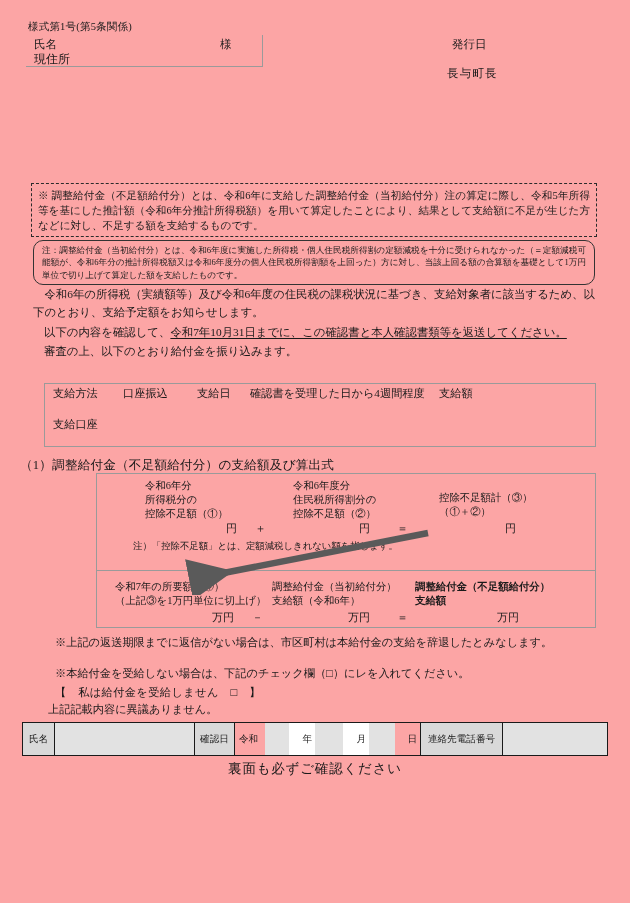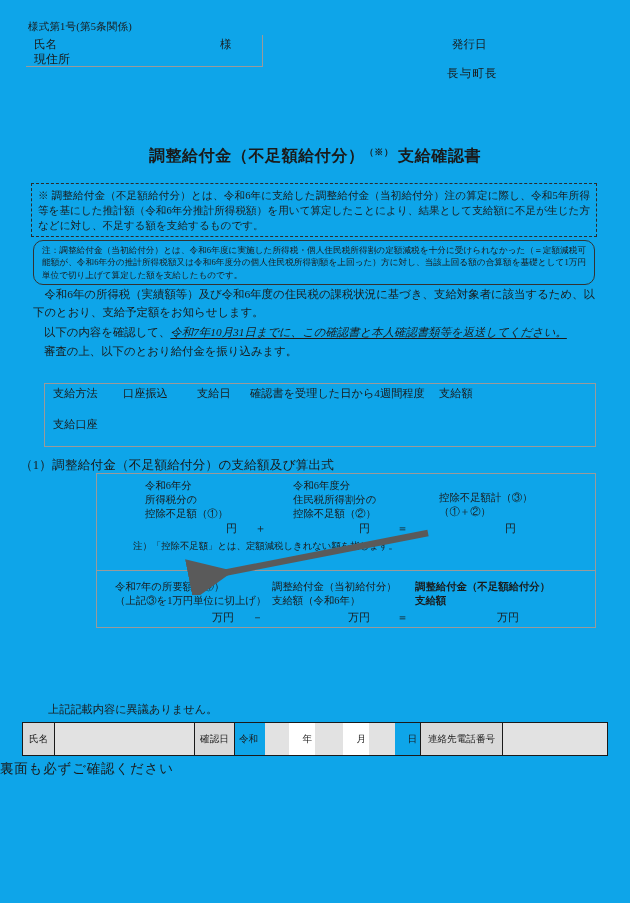--- a/index.html
+++ b/index.html
@@ -11,21 +11,21 @@
     width: 630px;
     height: 903px;
     position: relative;
     font-family: "Liberation Serif", "DejaVu Serif", serif;
     color: #1a1a1a;
     overflow: hidden;
   }
   .page {
     position: absolute;
     inset: 0;
-    background: #0ea5e9;
+    background: #fca5a5;
   }
 
   
   .form-no {
     position: absolute;
     left: 28px; top: 20px;
     font-size: 10.5px;
     letter-spacing: 0.2px;
   }
   .addr-box {
@@ -109,21 +109,21 @@
   
   .para-block {
     position: absolute;
     left: 33px; top: 286px;
     width: 562px;
     font-size: 11.4px;
     line-height: 1.56;
   }
   .para { margin: 0 0 2px 0; text-align: justify; }
   .para.indent { text-indent: 11px; }
-  .underline { text-decoration: underline; text-underline-offset: 2px; font-style: italic; }
+  .underline { text-decoration: underline; text-underline-offset: 2px; }
 
   
   .pay-box {
     position: absolute;
     left: 44px; top: 383px;
     width: 552px; height: 64px;
     box-sizing: border-box;
     border: 1px solid #9a9a9a;
   }
   .pay-row1 {
@@ -268,44 +268,41 @@
     font-size: 9.6px;
     background: #fff;
   }
   .sig-sub.g { background: #e2e2e2; }
   .sig-sub.rpad { justify-content: flex-end; padding-right: 3px; }
 
   .footer-note {
     position: absolute;
     left: 0; top: 760px;
     width: 630px;
-    text-align: left;
+    text-align: center;
     font-size: 13.5px;
     letter-spacing: 0.8px;
   }
 </style>
 </head>
 <body>
 
 <div class="page">
 
   <div class="form-no">様式第1号(第5条関係)</div>
 
   <div class="addr-box">
     <span class="addr-name">氏名</span>
     <span class="addr-sama">様</span>
     <span class="addr-address">現住所</span>
   </div>
 
   <div class="issue-date">発行日</div>
   <div class="issuer">長与町長</div>
 
-  <div class="doc-title">
-    <span>調整給付金（不足額給付分）</span><span class="sup">（※）</span> <span>支給確認書</span>
-  </div>
 
   <div class="dashed-box">※ 調整給付金（不足額給付分）とは、令和6年に支給した調整給付金（当初給付分）注の算定に際し、令和5年所得等を基にした推計額（令和6年分推計所得税額）を用いて算定したことにより、結果として支給額に不足が生じた方などに対し、不足する額を支給するものです。</div>
 
   <div class="round-box">注：調整給付金（当初給付分）とは、令和6年度に実施した所得税・個人住民税所得割の定額減税を十分に受けられなかった（＝定額減税可能額が、令和6年分の推計所得税額又は令和6年度分の個人住民税所得割額を上回った）方に対し、当該上回る額の合算額を基礎として1万円単位で切り上げて算定した額を支給したものです。</div>
 
   <div class="para-block">
     <p class="para">　令和6年の所得税（実績額等）及び令和6年度の住民税の課税状況に基づき、支給対象者に該当するため、以下のとおり、支給予定額をお知らせします。</p>
     <p class="para indent"><span>以下の内容を確認して、</span><span class="underline">令和7年10月31日までに、この確認書と本人確認書類等を返送してください。</span></p>
     <p class="para indent">審査の上、以下のとおり給付金を振り込みます。</p>
   </div>
@@ -363,20 +360,25 @@
 
   <svg class="arrow-svg" viewBox="0 0 270 70">
     <defs>
       <marker id="ahead" markerWidth="7" markerHeight="7" refX="5.6" refY="3.2" orient="auto">
         <path d="M7,0 L7,6.4 L0,3.2 z" fill="#5a5a5a"></path>
       </marker>
     </defs>
     <line x1="258" y1="8" x2="28" y2="53" stroke="#5a5a5a" stroke-width="6.5" marker-end="url(#ahead)"></line>
   </svg>
 
+  <div class="bottom-notes">
+    <p class="bn-1">※上記の返送期限までに返信がない場合は、市区町村は本給付金の支給を辞退したとみなします。</p>
+    <p class="bn-2">※本給付金を受給しない場合は、下記のチェック欄（□）にレを入れてください。</p>
+    <p class="bn-3">【　私は給付金を受給しません　□　】</p>
+  </div>
 
   <div class="agree-line">上記記載内容に異議ありません。</div>
 
   <div class="sig-table">
     <div class="sig-cell shaded center" style="width:32px;">氏名</div>
     <div class="sig-cell blank" style="width:140px;"></div>
     <div class="sig-cell shaded center" style="width:40px;">確認日</div>
     <div class="sig-cell nobord pad" style="width:30px;">令和</div>
     <div class="sig-sub g" style="width:24px;"></div>
     <div class="sig-sub rpad" style="width:26px;">年</div>

